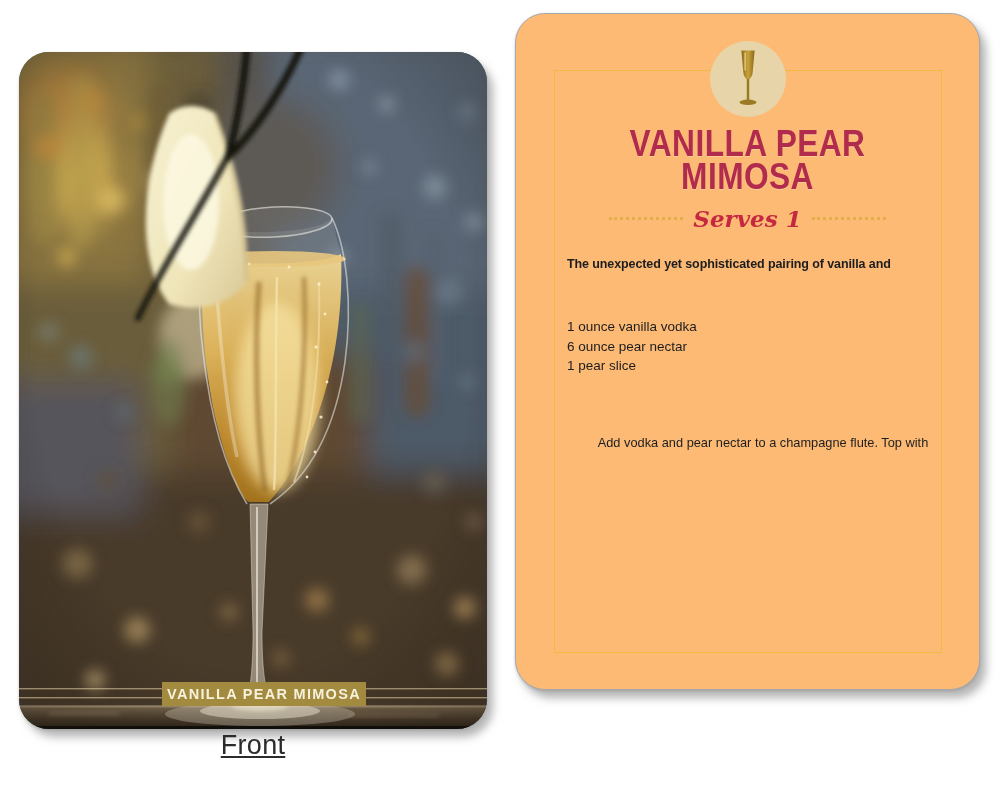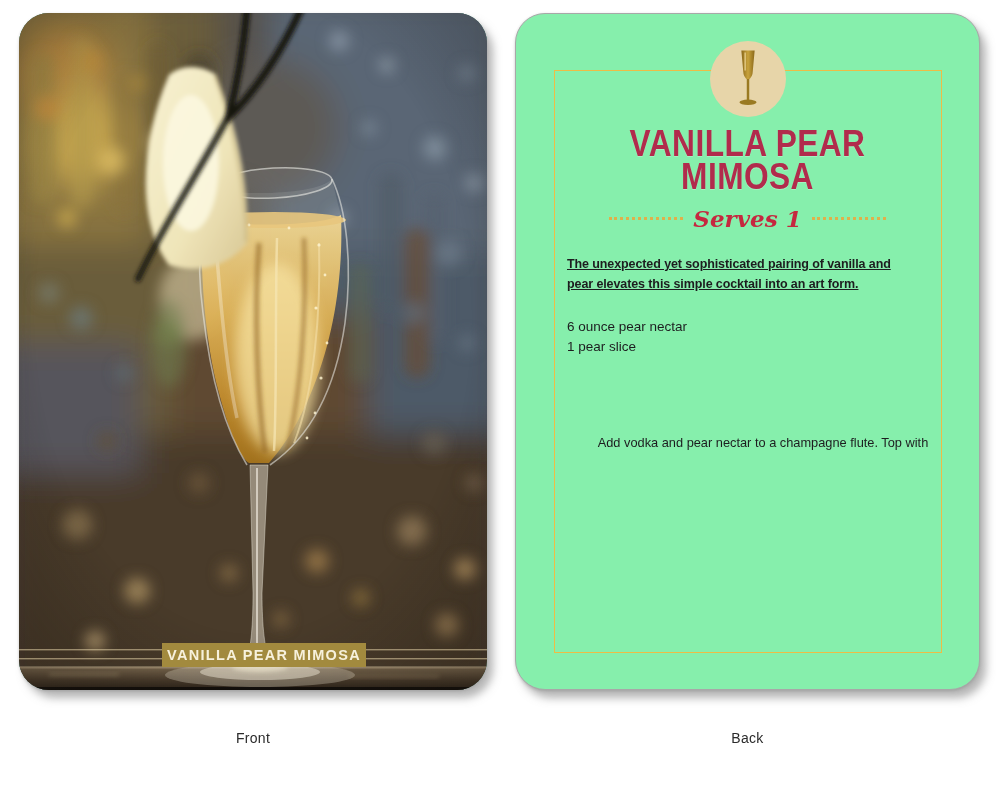--- a/index.html
+++ b/index.html
@@ -2,51 +2,51 @@
 <html style="--title-crimson: #b12b4c; --serves-red: #c5283f; --frame-gold: #eebc45; --dotted-gold: #e0b04a; --badge-beige: #e7d5a9; --flute-gold: #a8821f; --banner-olive: #a28a3e; --banner-text: #f7f1dc; --body-text: #1d1d1f; --caption-text: #2b2b2b;"><head>
 <meta charset="utf-8">
 <style>
   html,body{margin:0;padding:0;background:#ffffff;}
   .stage{position:relative;width:1000px;height:800px;background:#ffffff;overflow:hidden;
          font-family:"Liberation Sans", sans-serif;}
 
   
   .card{position:absolute;top:13px;height:677px;border-radius:30px;
         box-shadow:6px 8px 8px rgba(110,110,110,.5), 0 1px 3px rgba(0,0,0,.18);}
-  .front-card{left:19px;width:468px;overflow:hidden;background:#5eead4;}
-  .back-card{left:515px;width:465px;background:#86efac;border:1px solid #a8a8a8;box-sizing:border-box;}
+  .front-card{left:19px;width:468px;overflow:hidden;background:#5eead4;margin-top:39px;}
+  .back-card{left:515px;width:465px;background:#fdba74;border:1px solid #a8a8a8;box-sizing:border-box;}
 
   .front-card svg{display:block;}
 
   
   .gold-frame{position:absolute;left:38px;right:37px;top:56px;bottom:36px;
               border:1.6px solid var(--frame-gold);pointer-events:none;}
   .badge{position:absolute;left:50%;top:27px;transform:translateX(-50%);
          width:76px;height:76px;border-radius:50%;background:var(--badge-beige);
          display:flex;align-items:center;justify-content:center;}
   .bc-title{position:absolute;top:113px;left:0;right:0;text-align:center;
             color:var(--title-crimson);font-weight:700;font-size:36px;line-height:33px;
             letter-spacing:.5px;transform:scaleX(.88);
             text-shadow:0 1px 0 rgba(255,255,255,.25);}
   .bc-serves{position:absolute;top:191px;left:0;right:0;
              display:flex;align-items:center;justify-content:center;gap:10px;}
   .dots{width:74px;height:0;border-top:3px dotted var(--dotted-gold);}
   .serves-text{font-family:"DejaVu Serif", serif;font-style:italic;font-weight:700;
                font-size:23px;color:var(--serves-red);}
   .bc-intro{position:absolute;top:240px;left:51px;right:20px;
             font-weight:700;font-size:12.5px;letter-spacing:-.1px;line-height:20px;
-            color:var(--body-text);white-space:nowrap;text-decoration:underline;}
+            color:var(--body-text);white-space:nowrap;}
   .bc-ingredients{position:absolute;top:303px;left:51px;right:30px;
                   font-size:13.5px;line-height:19.5px;color:var(--body-text);white-space:nowrap;}
   .bc-instructions{position:absolute;top:419px;left:51px;right:20px;
                    font-size:12.8px;line-height:20px;color:var(--body-text);white-space:nowrap;text-align:center;}
 
   
   .caption{position:absolute;top:730px;height:30px;text-align:center;
-           font-size:14px;color:var(--caption-text);letter-spacing:.3px;}
+           font-size:27px;color:var(--caption-text);letter-spacing:.3px;text-decoration:underline;}
   .caption-front{left:19px;width:468px;}
   .caption-back{left:515px;width:465px;}
 </style>
 </head>
 <body>
 
 <div class="stage">
 
   <div class="card front-card">
     <svg width="468" height="677" viewBox="0 0 468 677">
@@ -247,29 +247,28 @@
     </div>
 
     <div class="bc-serves">
       <span class="dots"></span>
       <span class="serves-text">Serves 1</span>
       <span class="dots"></span>
     </div>
 
     <div class="bc-intro">
       <div>The unexpected yet sophisticated pairing of vanilla and</div>
-      <div>pear elevates this simple cocktail into an art form.</div>
     </div>
 
     <div class="bc-ingredients">
+      <div>1 ounce vanilla vodka</div>
       <div>6 ounce pear nectar</div>
       <div>1 pear slice</div>
     </div>
 
     <div class="bc-instructions">
       <div>Add vodka and pear nectar to a champagne flute. Top with</div>
     </div>
   </div>
 
   <div class="caption caption-front">Front</div>
-  <div class="caption caption-back">Back</div>
 
 </div>
 
 </body></html>

